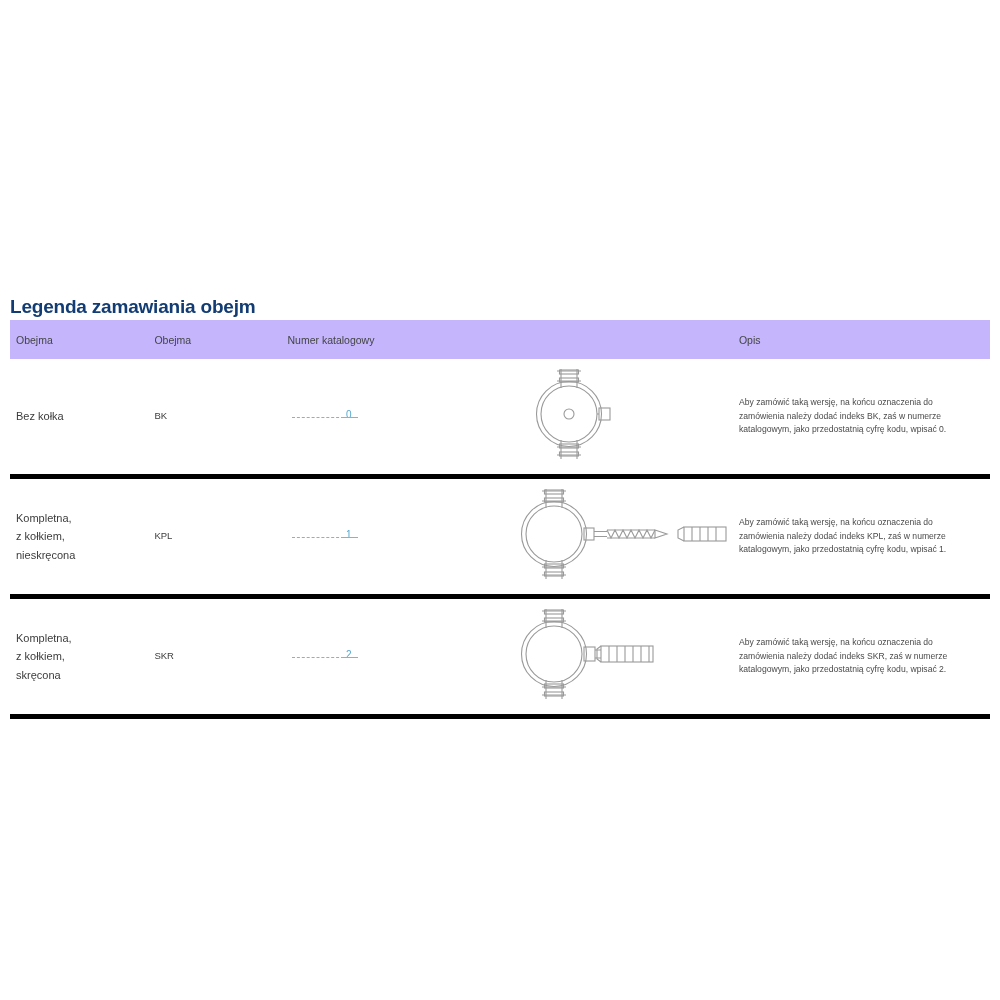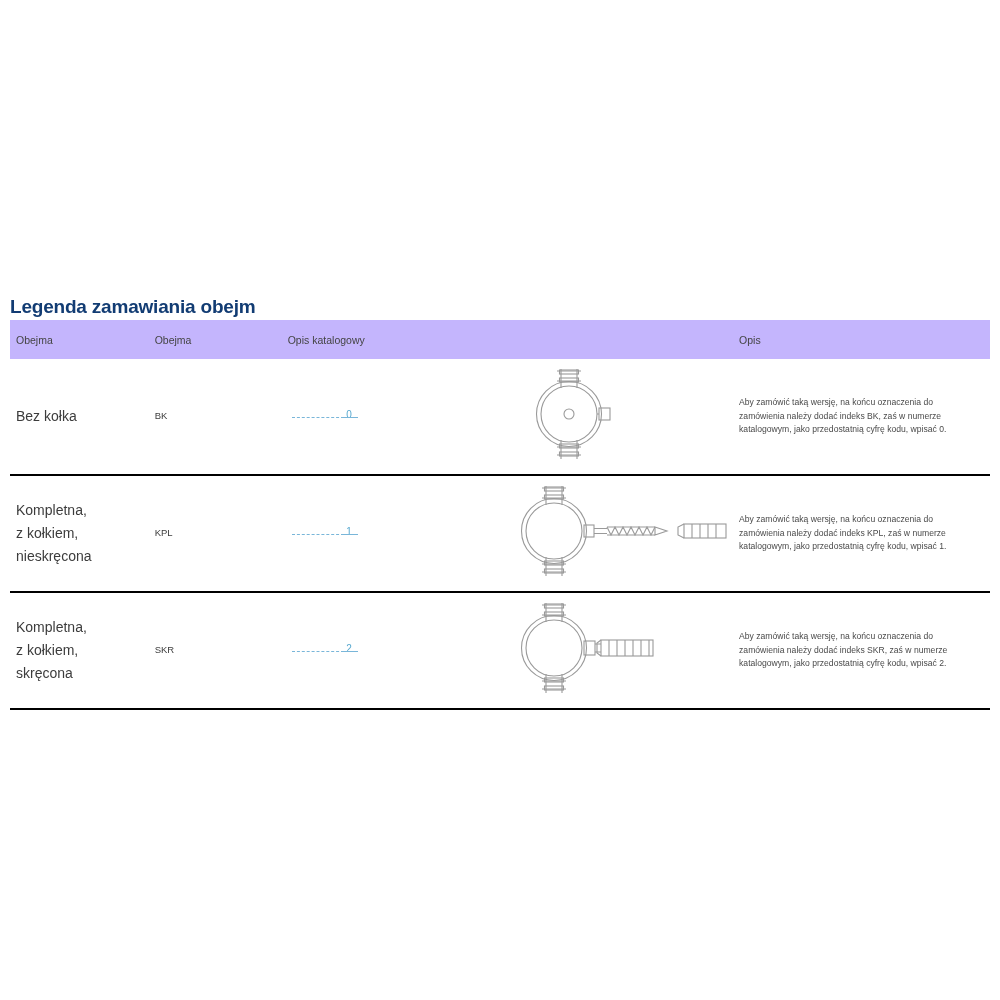--- a/index.html
+++ b/index.html
@@ -40,21 +40,21 @@
     background: #c4b5fd;
     font-size: 10.5px;
     font-weight: normal;
     color: #444444;
     text-align: left;
     padding: 12px 0 12px 0;
     height: 15px;
     vertical-align: middle;
   }
   .legend-table tbody td {
-    border-bottom: 2px solid #000000;
+    border-bottom: 5px solid #000000;
     font-size: 9.5px;
     color: #3c3c3c;
     vertical-align: middle;
     padding: 0;
     height: 115px;
     line-height: 1.55;
   }
   .legend-table tbody tr:first-child td {
     border-top: none;
   }
@@ -99,41 +99,41 @@
   }
   .desc {
     display: block;
     max-width: 215px;
     font-size: 8.6px;
     line-height: 1.62;
     color: #4a4a4a;
   }
   .label-lines {
     display: block;
-    font-size: 14px;
+    font-size: 11px;
     line-height: 1.65;
   }
   .drawing {
     display: block;
   }
   .numer-cell { padding-left: 4px !important; }
 </style>
 </head>
 <body>
 
 <div class="page">
 
   <h1 class="title">Legenda zamawiania obejm</h1>
 
   <table class="legend-table">
     <thead>
       <tr>
         <th class="col-obejma">Obejma</th>
         <th class="col-indeks">Obejma</th>
-        <th class="col-numer">Opis katalogowy</th>
+        <th class="col-numer">Numer katalogowy</th>
         <th class="col-rysunek"></th>
         <th class="col-opis">Opis</th>
       </tr>
     </thead>
     <tbody>
 
       <tr>
         <td class="col-obejma">
           <span class="label-lines">Bez kołka</span>
         </td>

